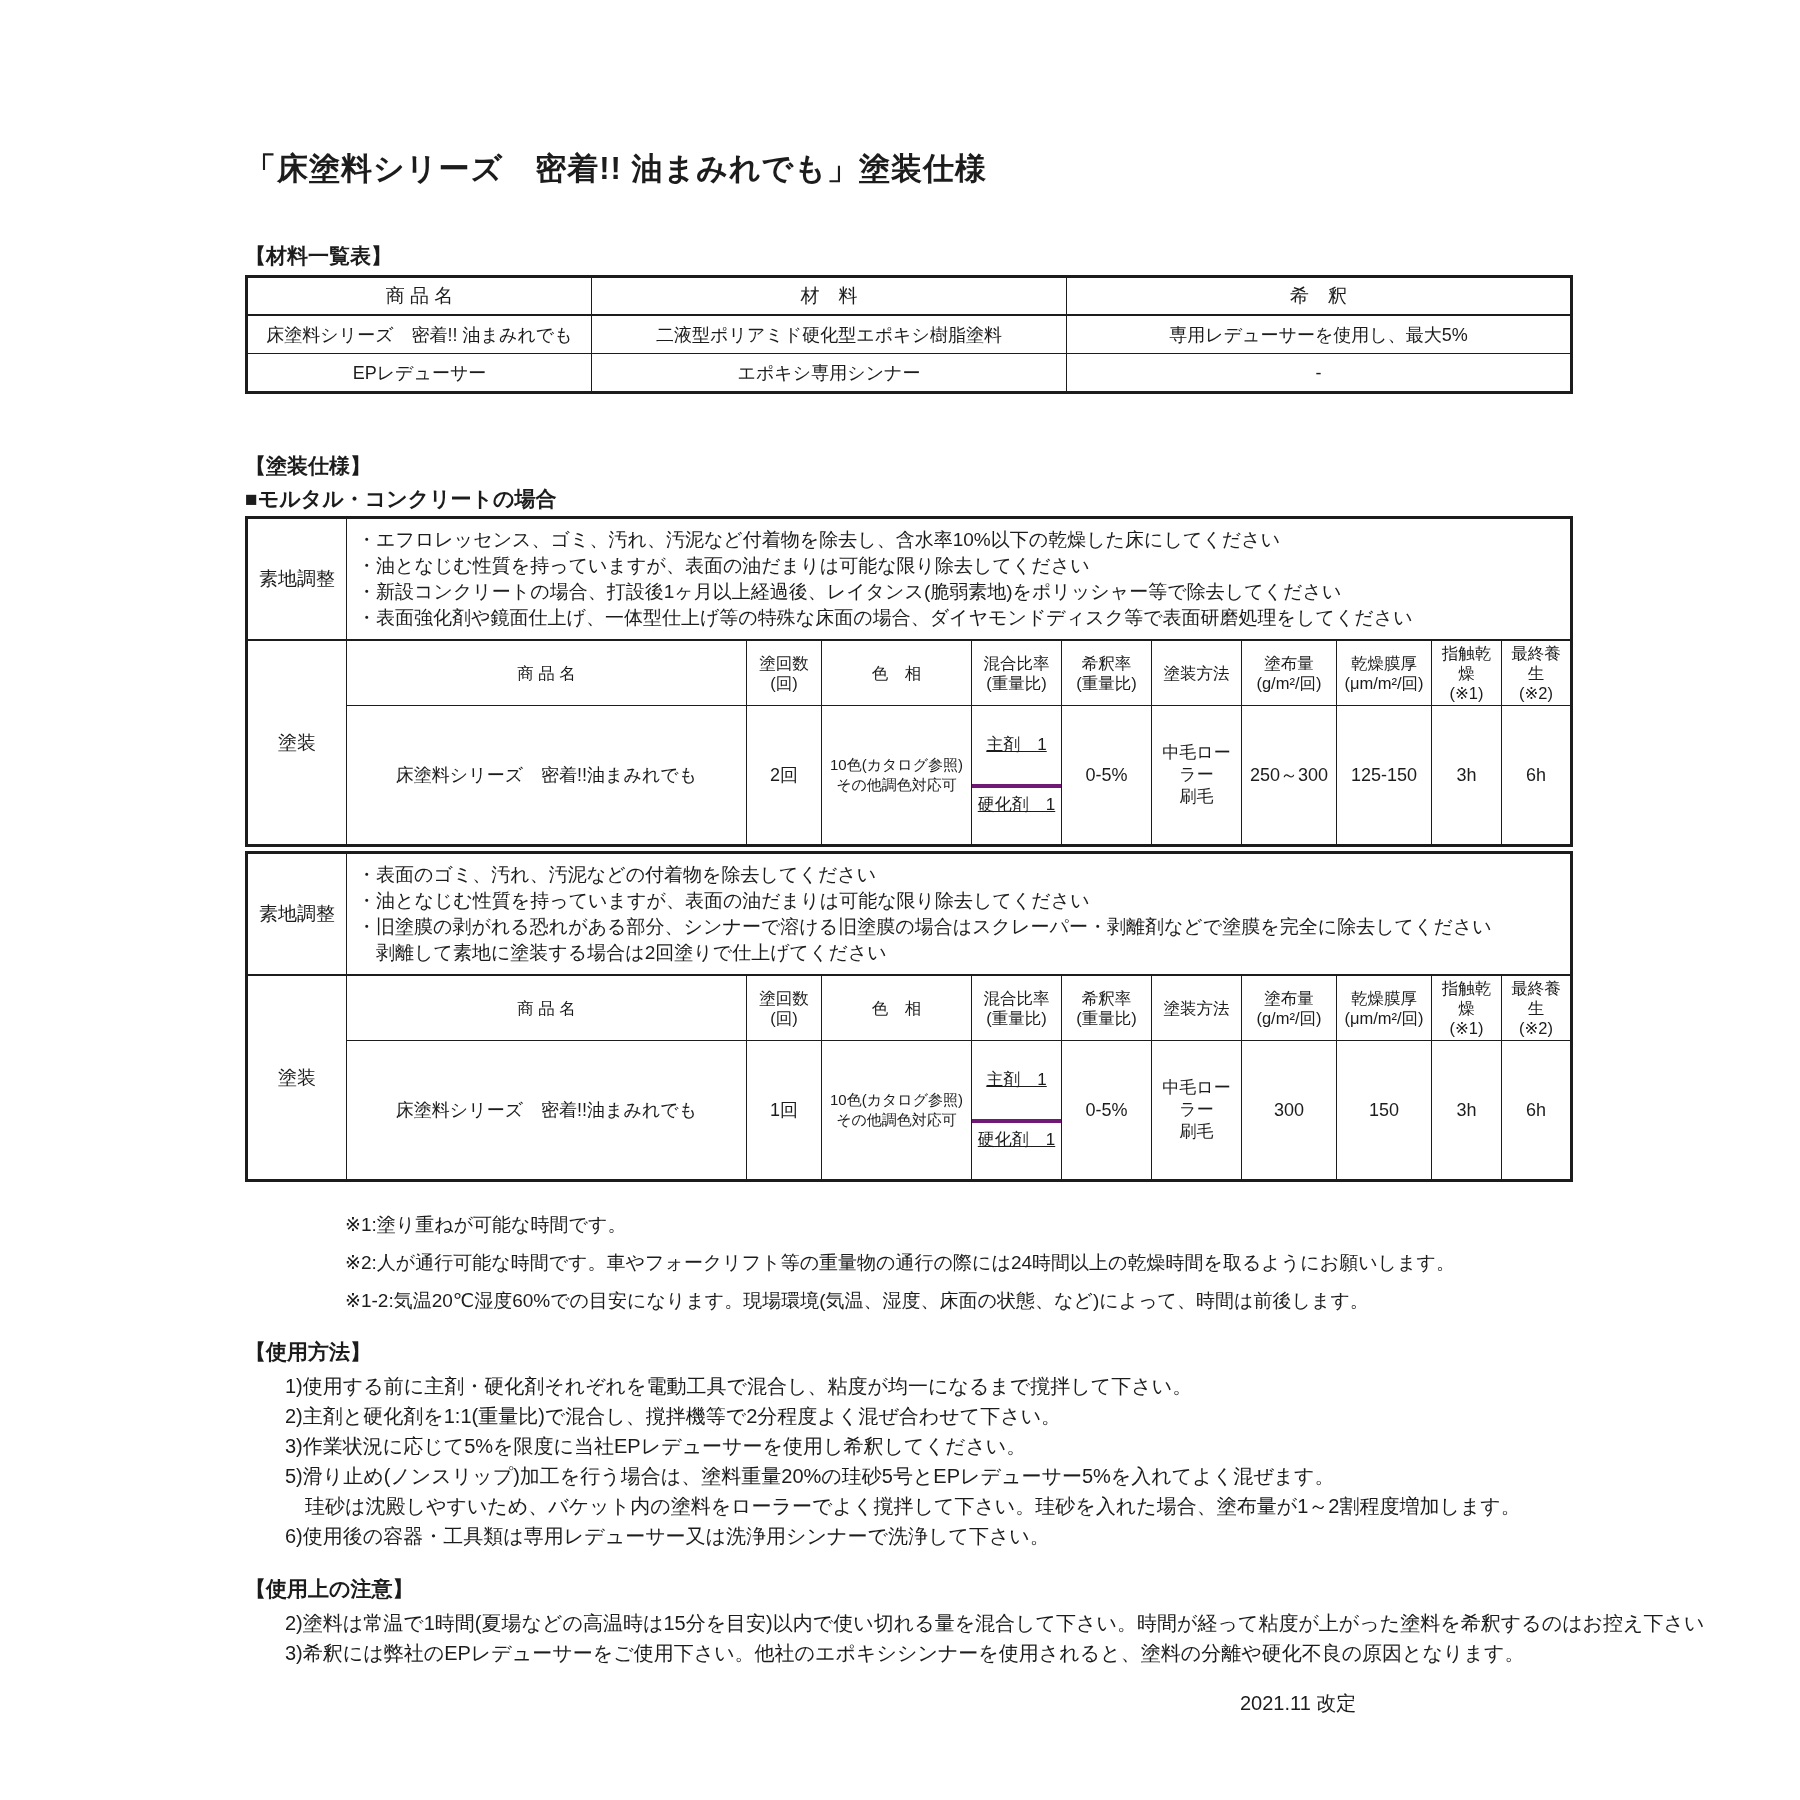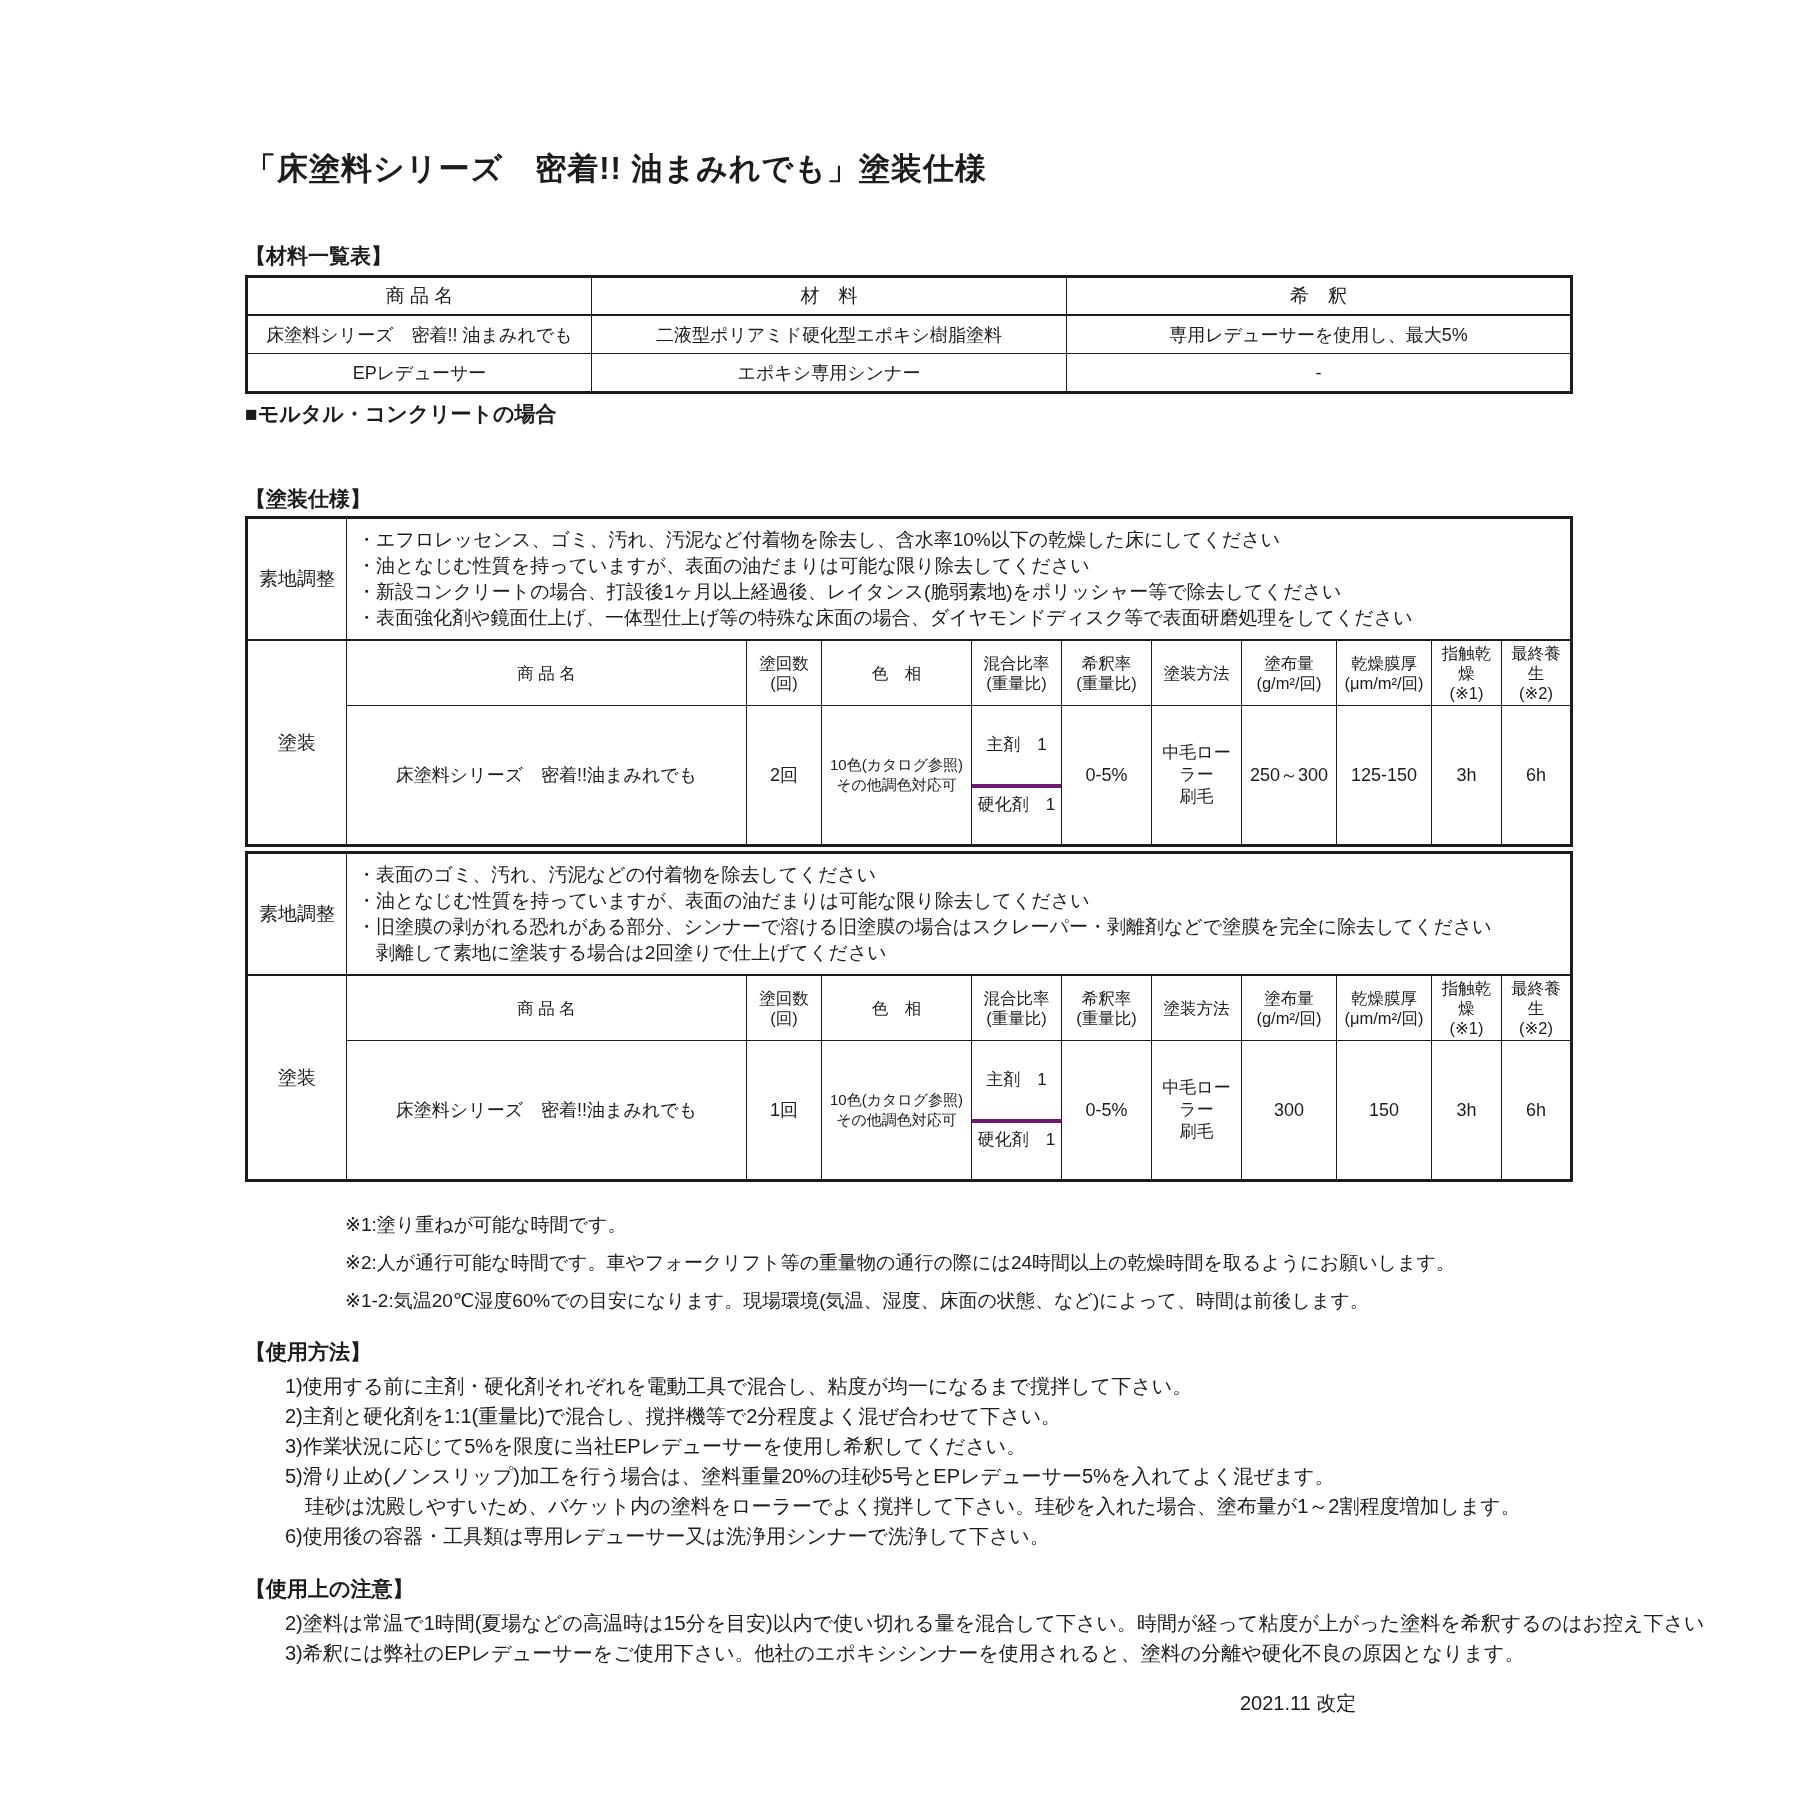--- a/index.html
+++ b/index.html
@@ -54,21 +54,21 @@
   .spec-table .prep-row td { border-bottom: 2px solid #1c1c1c; }
   .prep-notes {
     text-align: left; font-size: 19px; line-height: 26px;
     padding: 6px 10px; height: 108px; vertical-align: middle;
   }
   .spec-table th { font-size: 16.5px; line-height: 20px; height: 44px; padding: 2px 2px; }
   .spec-table .inner-data td { height: 68px; }
   .cell-color { font-size: 15px; line-height: 20px; padding: 2px 1px; }
   .cell-method { font-size: 17px; line-break: anywhere; padding: 2px 4px; }
   .cell-product { font-size: 18px; }
-  .mix-cell { padding: 0; }
+  .mix-cell { padding: 0; text-decoration: underline; }
   .mix-cell .mix-top, .mix-cell .mix-bottom {
     height: 34px; display: flex; align-items: center; justify-content: center;
     font-size: 17px;
   }
   .mix-cell .mix-bottom { border-top: 4px solid #701a75; }
 
   .footnotes { margin: 24px 0 0 345px; }
   .footnotes p { margin: 0; font-size: 19px; line-height: 38px; white-space: pre-line; }
 
   .h-usage { margin-top: 18px; }
@@ -107,23 +107,23 @@
       <td>専用レデューサーを使用し、最大5%</td>
     </tr>
     <tr>
       <td>EPレデューサー</td>
       <td>エポキシ専用シンナー</td>
       <td>-</td>
     </tr>
   </tbody>
     </table>
 
+  <div class="sec-heading h-spec">【塗装仕様】</div>
+
   <div class="sec-heading h-sub">■モルタル・コンクリートの場合</div>
-
-  <div class="sec-heading h-spec">【塗装仕様】</div>
   <table class="spec-table">
     <colgroup>
       <col style="width:100px">
         <col style="width:400px">
         <col style="width:75px">
         <col style="width:150px">
       <col style="width:90px">
         <col style="width:90px">
         <col style="width:90px">
         <col style="width:95px">

